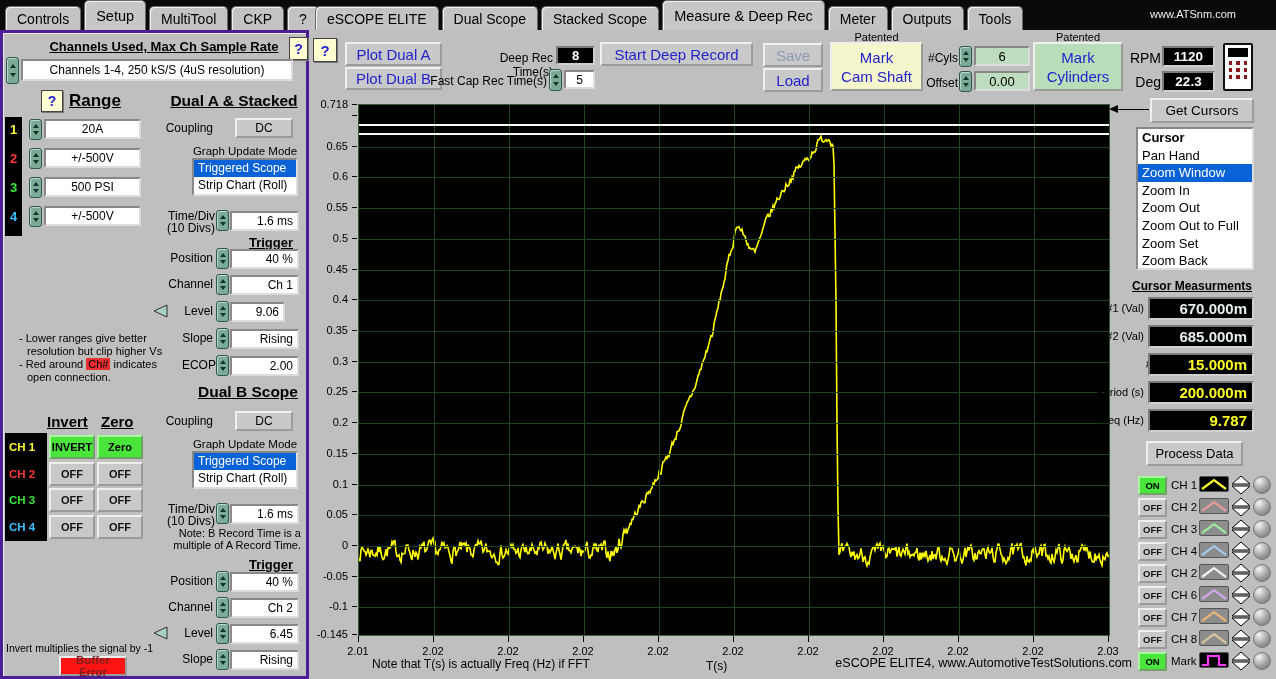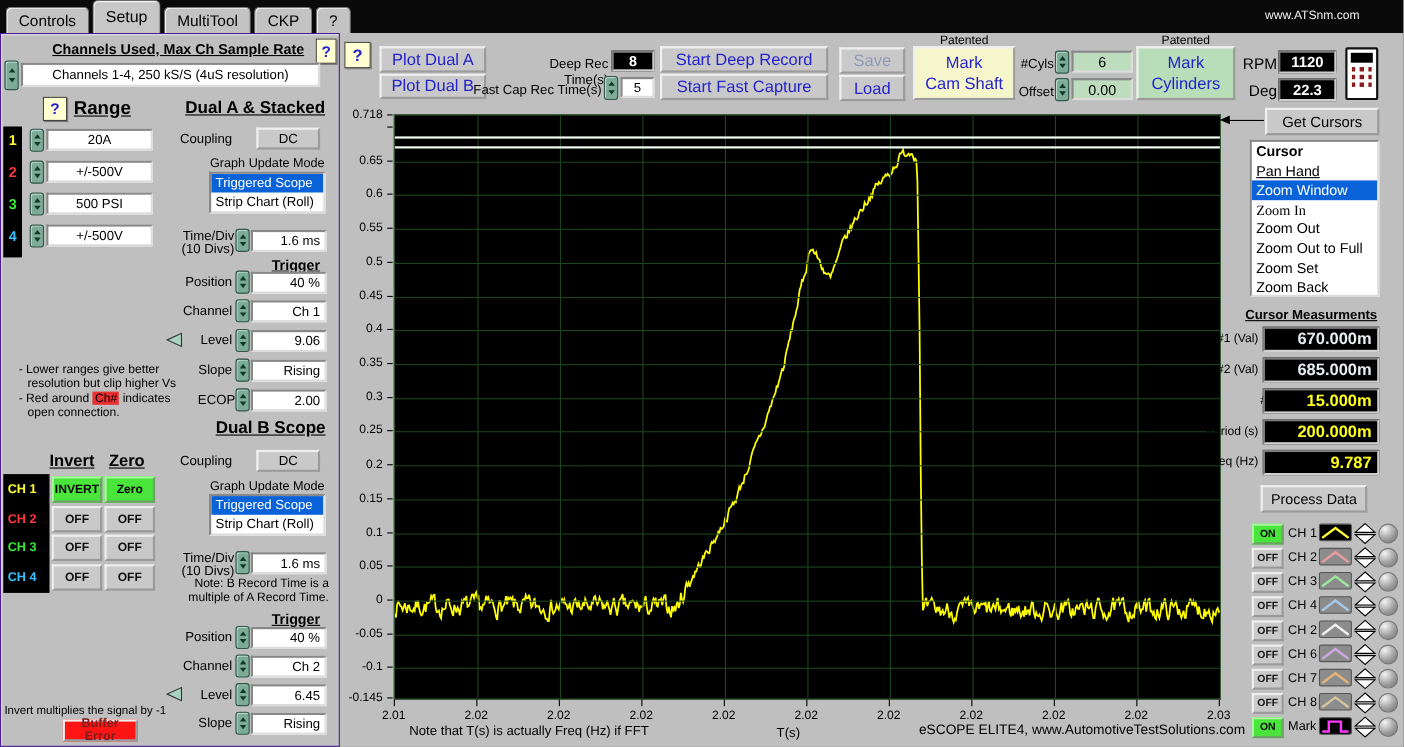--- a/index.html
+++ b/index.html
@@ -30,21 +30,21 @@
   .spin{display:flex;flex-direction:column;align-items:center;justify-content:space-evenly;
         background:#7cab97;border:1px solid #31564a;border-radius:3px;box-sizing:border-box;
         box-shadow:inset 1px 1px 0 #b9d7cb;}
   .spin .su{width:0;height:0;border-left:3px solid transparent;border-right:3px solid transparent;
             border-bottom:4px solid #10372c;}
   .spin .sd{width:0;height:0;border-left:3px solid transparent;border-right:3px solid transparent;
             border-top:4px solid #10372c;}
   .listbox{background:#fff;border:2px inset #dcdcdc;box-sizing:border-box;overflow:hidden;}
   .listbox .opt{padding:0 4px;white-space:nowrap;}
   .listbox .opt.sel{background:#0a62d8;color:#fff;}
-  .panel{background:#bfbfbf;border:1px solid #4c1d95;box-shadow:inset 1px 1px 0 #e9e9e9;box-sizing:border-box;}
+  .panel{background:#bfbfbf;border:3px solid #4c1d95;box-shadow:inset 1px 1px 0 #e9e9e9;box-sizing:border-box;}
   .greenbtn{background:#49e53b;border:2px outset #a9f5a0;color:#000;font-weight:bold;}
   .graybtn{background:#c9c9c9;border:2px outset #eee;color:#111;font-weight:bold;}
   .calc{background:#fff;border:2px solid #101010;border-radius:2px;box-sizing:border-box;}
   .calc .scr{background:#000;height:9px;margin:3px 3px 4px 3px;}
   .calc .keys{display:grid;grid-template-columns:repeat(3,1fr);grid-gap:3px 4px;margin:0 4px;}
   .calc .keys i{height:4px;background:#8b1a1a;display:block;}
   #plot{position:absolute;left:358px;top:104px;width:750px;height:530px;background:#000;
         border:1px solid #365c36;box-sizing:content-box;}
   .gridh{position:absolute;left:0;width:750px;height:1px;}
   .gridv{position:absolute;top:0;width:1px;height:530px;}
@@ -71,20 +71,29 @@
 <div id="app">
 
   <div id="topbar">
     <div class="tabrow" id="tabs-left" style="left:5px;">
         <div class="tab">Controls</div>
         <div class="tab active">Setup</div>
         <div class="tab">MultiTool</div>
         <div class="tab">CKP</div>
         <div class="tab">?</div>
       </div>
+    <div class="tabrow" id="tabs-right" style="left:315px;">
+        <div class="tab">eSCOPE ELITE</div>
+        <div class="tab">Dual Scope</div>
+        <div class="tab">Stacked Scope</div>
+        <div class="tab active">Measure &amp; Deep Rec</div>
+        <div class="tab">Meter</div>
+        <div class="tab">Outputs</div>
+        <div class="tab">Tools</div>
+      </div>
     <div id="brand">www.ATSnm.com</div>
   </div>
 
   <div class="panel abs" id="left-panel" style="left:0;top:30px;width:309px;height:649px;">
     <div class="abs bold uline" style="left:36px;top:6px;width:250px;text-align:center;font-size:13px;">Channels Used, Max Ch Sample Rate</div>
     <div class="abs help" style="left:286px;top:4px;width:19px;height:23px;font-size:14px;">?</div>
     <span class="abs spin" style="left:3px;top:24px;width:13px;height:27px;">
         <i class="su"></i>
         <i class="sd"></i>
       </span>
@@ -127,21 +136,21 @@
       </span>
     <div class="abs sunken rt" style="left:227px;top:242px;width:69px;height:20px;font-size:12px;padding-right:4px;">Ch 1</div>
     <svg class="abs" style="left:150px;top:271px;" width="15" height="14">
       <polygon points="14,1 14,13 1,7" fill="#a9d1bf" stroke="#333"></polygon>
       </svg>
     <div class="abs lbl rt" style="left:166px;top:271px;width:44px;">Level</div>
     <span class="abs spin" style="left:213px;top:268px;width:13px;height:21px;">
         <i class="su"></i>
         <i class="sd"></i>
       </span>
-    <div class="abs sunken rt" style="left:227px;top:269px;width:69px;height:20px;font-size:12px;padding-right:4px;">9.06</div>
+    <div class="abs sunken rt" style="left:227px;top:269px;width:55px;height:20px;font-size:12px;padding-right:4px;">9.06</div>
     <div class="abs lbl rt" style="left:146px;top:298px;width:64px;">Slope</div>
     <span class="abs spin" style="left:213px;top:295px;width:13px;height:21px;">
         <i class="su"></i>
         <i class="sd"></i>
       </span>
     <div class="abs sunken rt" style="left:227px;top:296px;width:69px;height:20px;font-size:12px;padding-right:4px;">Rising</div>
     <div class="abs lbl rt" style="left:156px;top:325px;width:66px;">ECOP x</div>
     <span class="abs spin" style="left:213px;top:322px;width:13px;height:21px;">
         <i class="su"></i>
         <i class="sd"></i>
@@ -256,21 +265,20 @@
     <div class="abs btn btn-blue" style="left:36px;top:37px;width:97px;height:23px;">Plot Dual B</div>
     <div class="abs lbl rt" style="left:150px;top:21px;width:94px;">Deep Rec Time(s)</div>
     <div class="abs led" style="left:247px;top:16px;width:39px;height:19px;font-size:13px;">8</div>
     <div class="abs btn btn-blue" style="left:291px;top:12px;width:153px;height:24px;">Start Deep Record</div>
     <div class="abs lbl rt" style="left:97px;top:44px;width:141px;">Fast Cap Rec Time(s)</div>
     <span class="abs spin" style="left:240px;top:39px;width:13px;height:22px;">
         <i class="su"></i>
         <i class="sd"></i>
       </span>
     <div class="abs sunken ctr" style="left:255px;top:40px;width:31px;height:19px;font-size:12px;">5</div>
-    <div class="abs btn btn-blue" style="left:291px;top:37px;width:153px;height:24px;">Start Fast Capture</div>
     <div class="abs btn" style="left:454px;top:13px;width:60px;height:24px;font-size:15px;color:#8e9ab5;">Save</div>
     <div class="abs btn btn-blue" style="left:454px;top:38px;width:60px;height:24px;">Load</div>
     <div class="abs" style="left:521px;top:1px;width:93px;text-align:center;font-size:11px;">Patented</div>
     <div class="abs btn btn-blue" id="mark-cam-btn" style="left: 521px; top: 12px; width: 93px; height: 49px; flex-direction: column; line-height: 19px; background: rgb(246, 246, 205);">
       <span>Mark</span>
       <span>Cam Shaft</span>
     </div>
     <div class="abs lbl rt" style="left:613px;top:21px;width:36px;">#Cyls</div>
     <span class="abs spin" style="left:650px;top:16px;width:13px;height:21px;">
         <i class="su"></i>
@@ -403,23 +411,23 @@
     </div>
   <div class="abs" style="left:372px;top:657px;font-size:12px;">Note that T(s) is actually Freq (Hz) if FFT</div>
   <div class="abs" style="left:706px;top:659px;font-size:12px;">T(s)</div>
   <div class="abs" style="left:826px;top:656px;width:306px;text-align:right;font-size:12.5px;">eSCOPE ELITE4, www.AutomotiveTestSolutions.com</div>
 
   <div class="abs" style="left:1113px;top:109px;width:36px;height:1px;background:#000;"></div>
   <div class="abs" style="left:1109px;top:105px;width:0;height:0;border-top:4px solid transparent;border-bottom:4px solid transparent;border-right:9px solid #000;"></div>
   <div class="abs btn" style="left:1150px;top:98px;width:104px;height:25px;font-size:13.5px;">Get Cursors</div>
   <div class="abs listbox" id="tools-menu" style="left:1136px;top:127px;width:118px;height:143px;font-size:13px;">
       <div class="opt" style="line-height: 17.6px; font-weight: bold;">Cursor</div>
-      <div class="opt" style="line-height: 17.6px; text-decoration: underline;">Pan Hand</div>
+      <div class="opt" style="line-height: 17.6px;">Pan Hand</div>
       <div class="opt sel" style="line-height: 17.6px;">Zoom Window</div>
-      <div class="opt" style="line-height: 17.6px; font-family: Liberation Serif, serif;">Zoom In</div>
+      <div class="opt" style="line-height: 17.6px;">Zoom In</div>
       <div class="opt" style="line-height: 17.6px;">Zoom Out</div>
       <div class="opt" style="line-height: 17.6px;">Zoom Out to Full</div>
       <div class="opt" style="line-height: 17.6px;">Zoom Set</div>
       <div class="opt" style="line-height: 17.6px;">Zoom Back</div>
     </div>
   <div class="abs bold uline" style="left:1128px;top:279px;width:128px;text-align:center;font-size:12px;">Cursor Measurments</div>
   <div id="meas-rows"></div>
   <div class="abs btn" style="left:1146px;top:441px;width:97px;height:25px;font-size:13px;">Process Data</div>
   <div id="channel-list"></div>
 <div class="measlbl" style="left: 1080px; top: 302px; width: 64px;">#1 (Val)</div>

